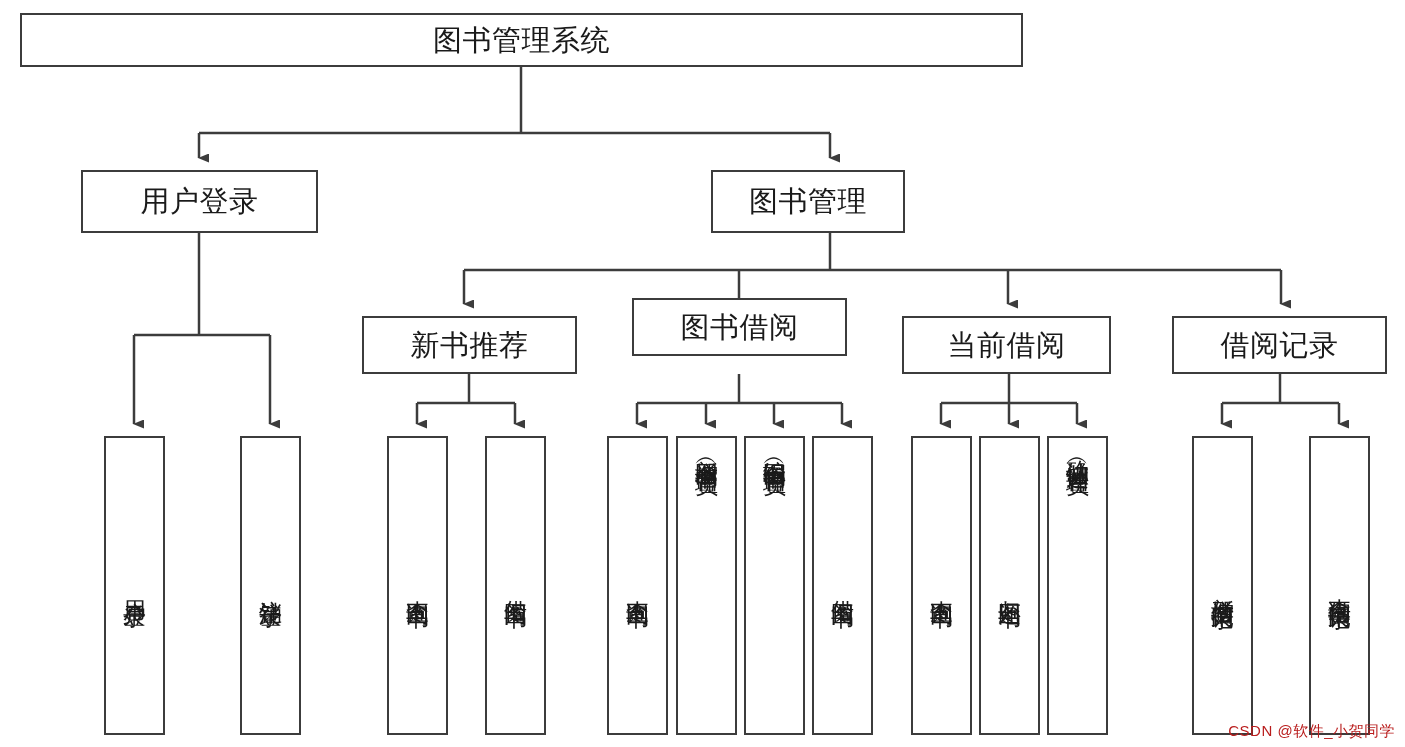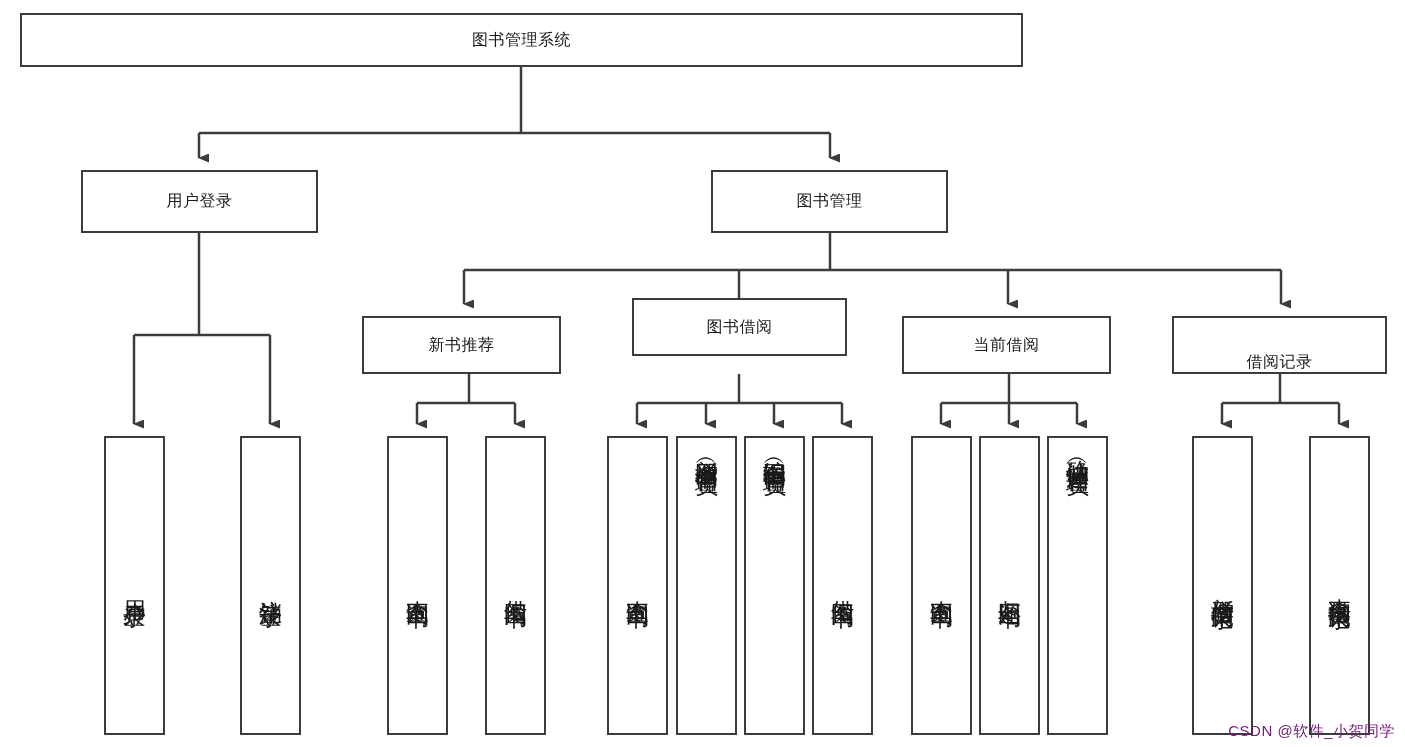--- a/index.html
+++ b/index.html
@@ -36,21 +36,21 @@
     color: #1a1a1a;
   }
   .node .lbl {
     display: block;
     text-align: center;
     line-height: 1.18;
     letter-spacing: 0.5px;
   }
   .node.horizontal .lbl {
     writing-mode: horizontal-tb;
-    font-size: 16px;
+    font-size: 29px;
   }
   .node.vertical {
     align-items: flex-start;
     padding-top: 4px;
   }
   .node.vertical .lbl {
     writing-mode: vertical-rl;
     text-orientation: upright;
     font-size: 23px;
     letter-spacing: 2px;
@@ -59,21 +59,21 @@
   }
   .node.vertical.mid {
     align-items: center;
     padding-top: 0;
   }
   .watermark {
     position: absolute;
     right: 10px;
     bottom: 6px;
     font-size: 15px;
-    color: #701a75;
+    color: #b91c1c;
     letter-spacing: 0.5px;
     white-space: nowrap;
   }
 </style>
 </head>
 <body>
 
 <div id="canvas">
 
   <svg class="edges" viewBox="0 0 1405 747">
@@ -126,34 +126,34 @@
     </g>
   </svg>
 
   <div class="node horizontal" style="left:20px; top:13px; width:1003px; height:54px;">
     <span class="lbl">图书管理系统</span>
   </div>
 
   <div class="node horizontal" style="left:81px; top:170px; width:237px; height:63px;">
     <span class="lbl">用户登录</span>
   </div>
-  <div class="node horizontal" style="left:711px; top:170px; width:237px; height:63px;">
+  <div class="node horizontal" style="left:711px; top:170px; width:194px; height:63px;">
     <span class="lbl">图书管理</span>
   </div>
 
-  <div class="node horizontal" style="left:362px; top:316px; width:199px; height:58px;">
+  <div class="node horizontal" style="left:362px; top:316px; width:215px; height:58px;">
     <span class="lbl">新书推荐</span>
   </div>
   <div class="node horizontal" style="left:632px; top:298px; width:215px; height:58px;">
     <span class="lbl">图书借阅</span>
   </div>
   <div class="node horizontal" style="left:902px; top:316px; width:209px; height:58px;">
     <span class="lbl">当前借阅</span>
   </div>
-  <div class="node horizontal" style="left:1172px; top:316px; width:215px; height:58px;align-items:flex-end;">
+  <div class="node horizontal" style="left:1172px; top:316px; width:215px; height:58px;">
     <span class="lbl">借阅记录</span>
   </div>
 
   <div class="node vertical mid" style="left:104px; top:436px; width:61px; height:299px;">
     <span class="lbl">用户登录</span>
   </div>
   <div class="node vertical mid" style="left:240px; top:436px; width:61px; height:299px;">
     <span class="lbl">注销登录</span>
   </div>
 

